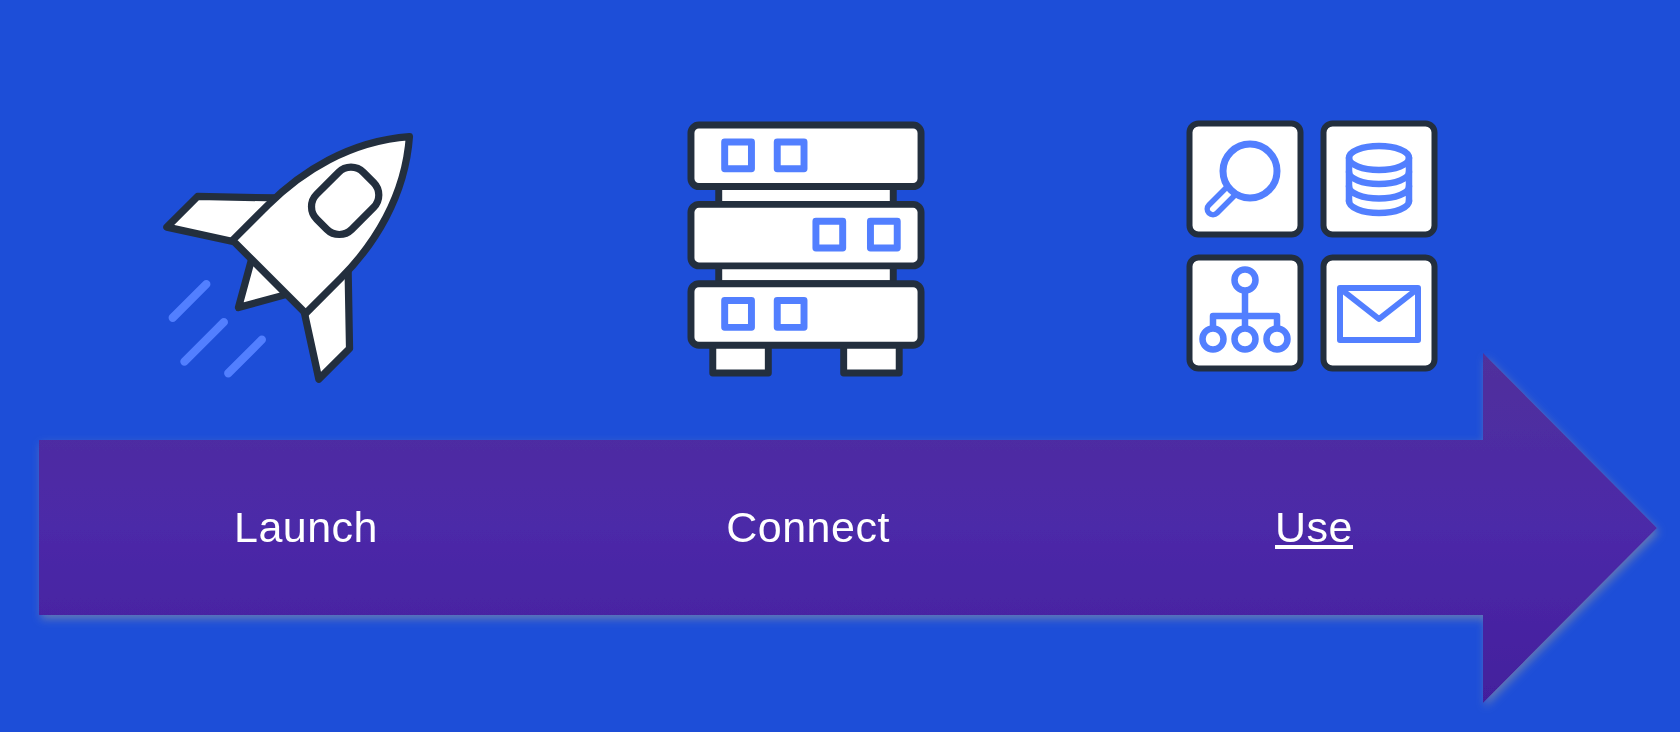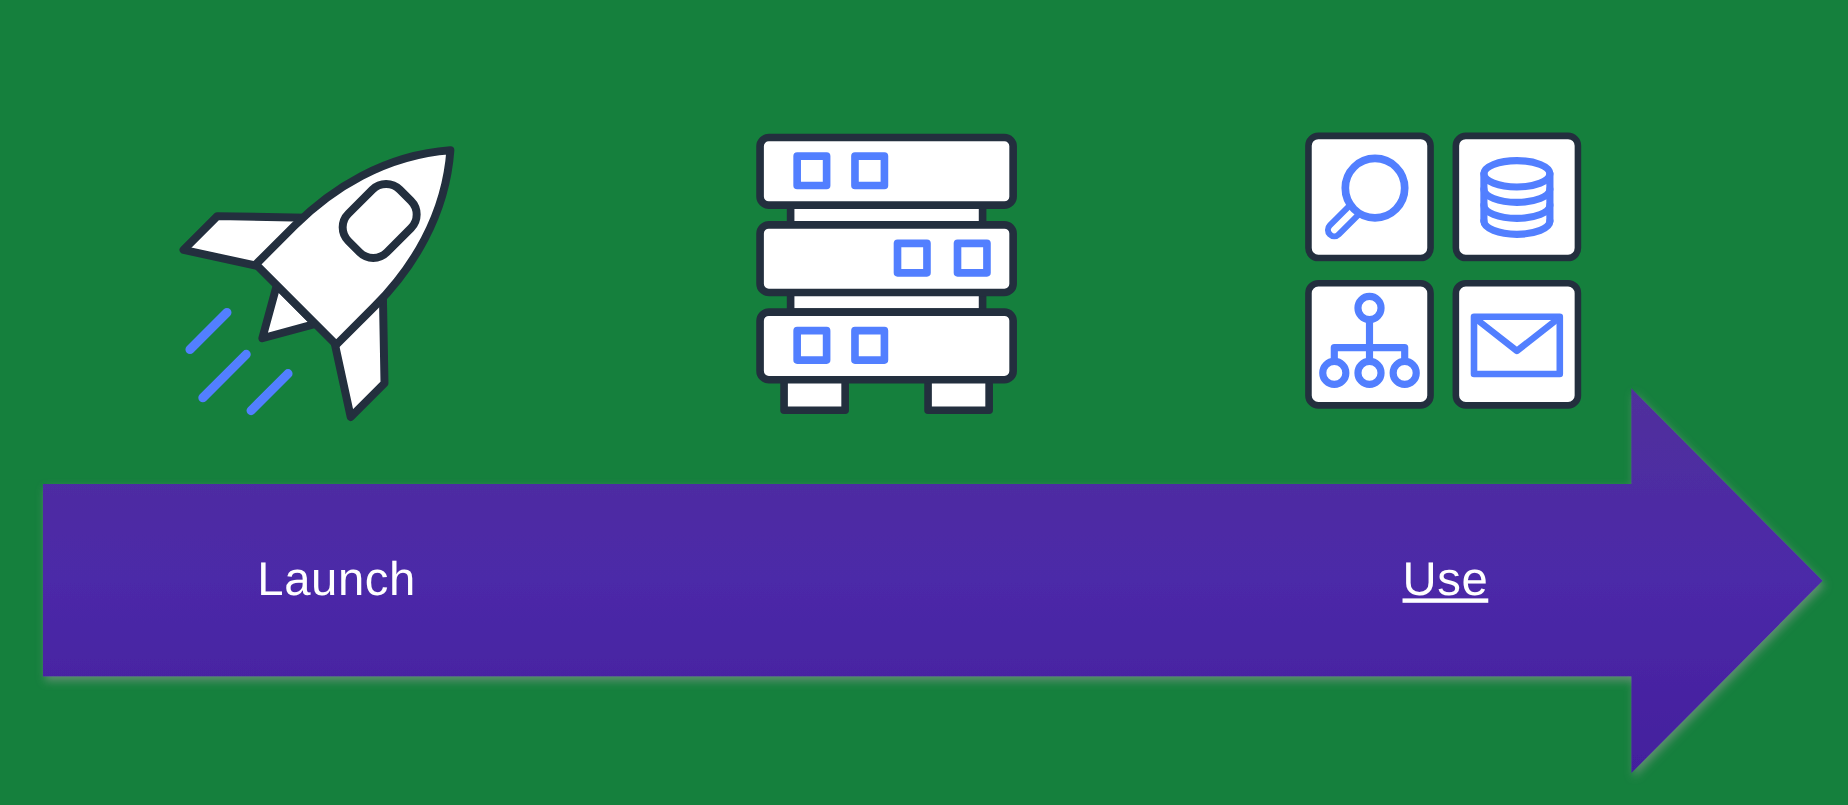--- a/index.html
+++ b/index.html
@@ -1,19 +1,19 @@
 <!DOCTYPE html>
 <html><head>
 <meta charset="utf-8">
 <style>
   html,body{margin:0;padding:0;background:#ffffff;}
   .canvas{
     position:relative;
     width:1680px;height:732px;
-    background:#15803d;
+    background:#1d4ed8;
     overflow:hidden;
     font-family:"Liberation Sans", sans-serif;
   }
   .abs{position:absolute;}
   .step-label{
     position:absolute;
     top:503px;
     transform:translateX(-50%);
     color:#ffffff;
     font-size:43px;
@@ -123,15 +123,16 @@
     <svg class="tile" style="left:134px;top:134px;" viewBox="0 0 118 118" fill="none">
       <rect x="3.5" y="3.5" width="111" height="111" rx="9" stroke="#232F3E" stroke-width="6" fill="#ffffff"></rect>
       <g stroke="#527FFF" stroke-width="6" stroke-linejoin="round">
         <rect x="20" y="34" width="78" height="52" fill="#ffffff"></rect>
         <path d="M22,36 L59,65 L96,36"></path>
       </g>
     </svg>
   </div>
 
   <div class="step-label label-launch">Launch</div>
+  <div class="step-label label-connect">Connect</div>
   <div class="step-label label-use">Use</div>
 
 </div>
 
 </body></html>

